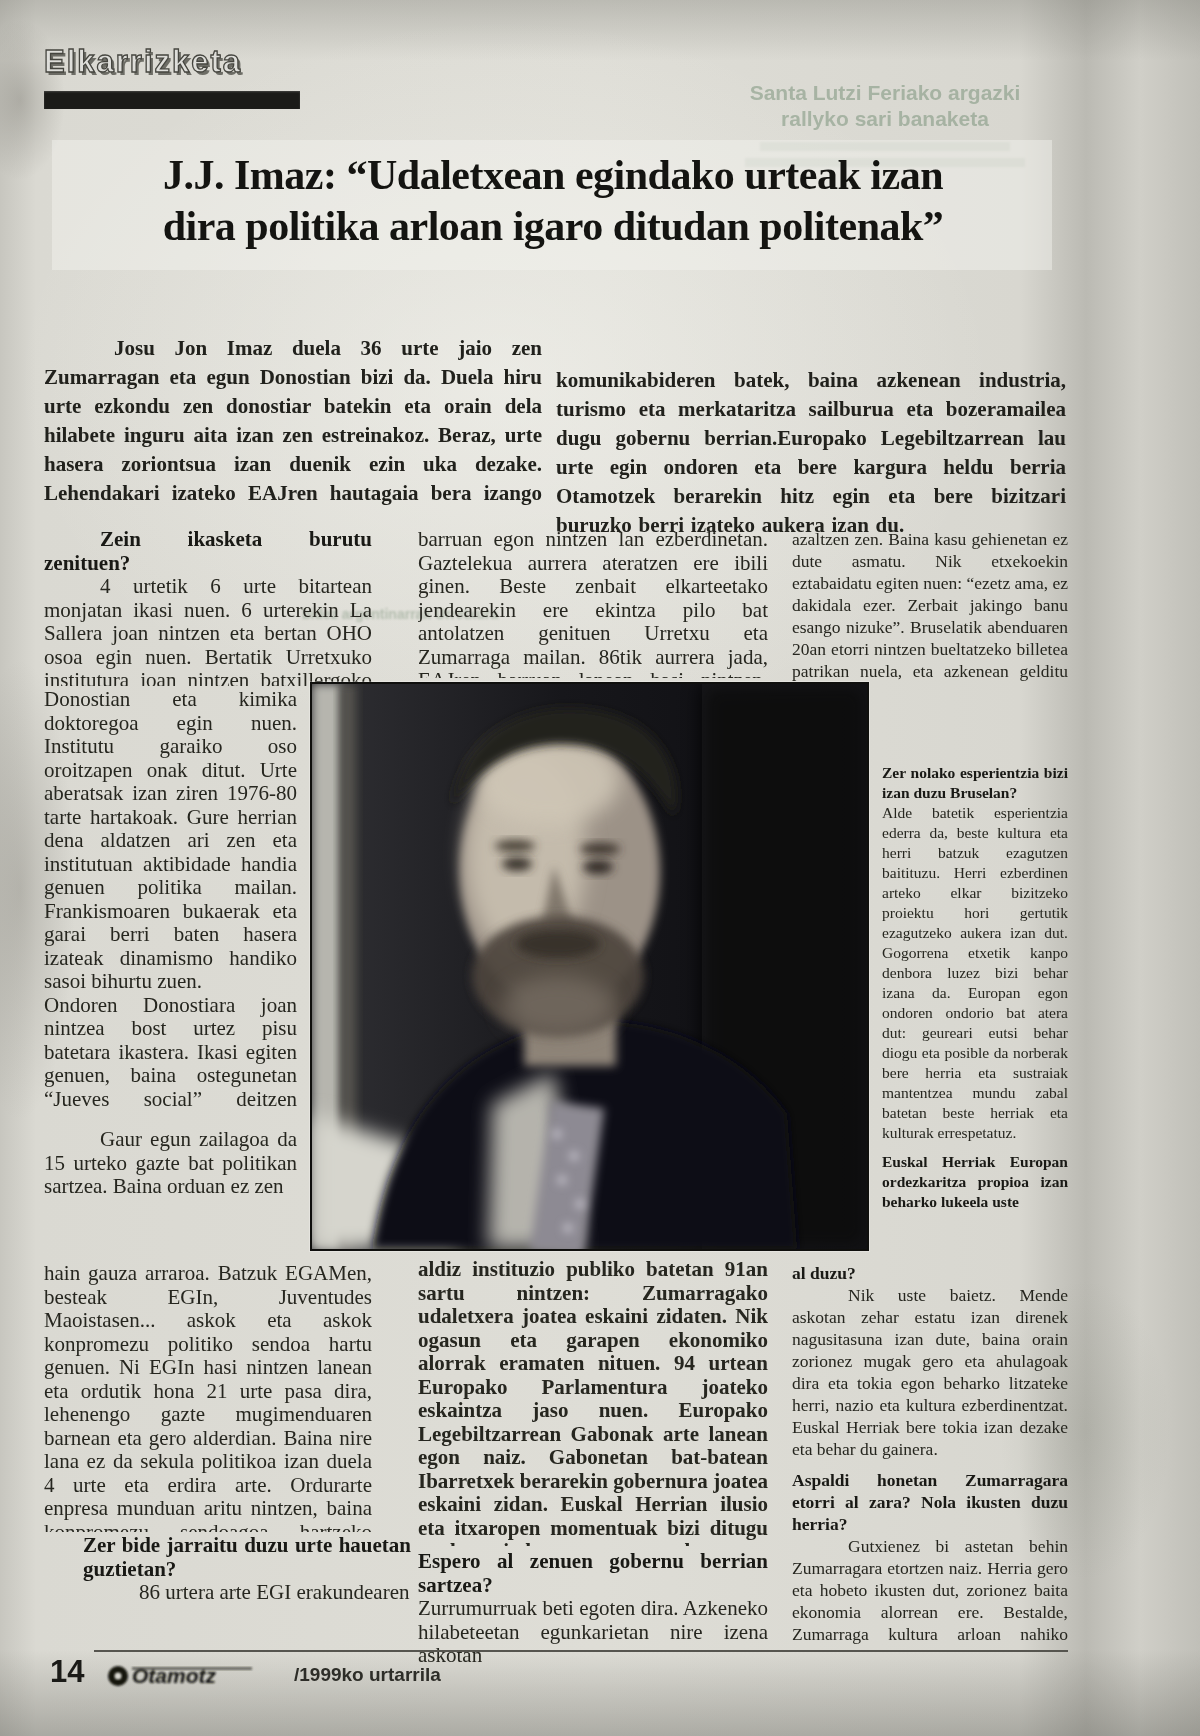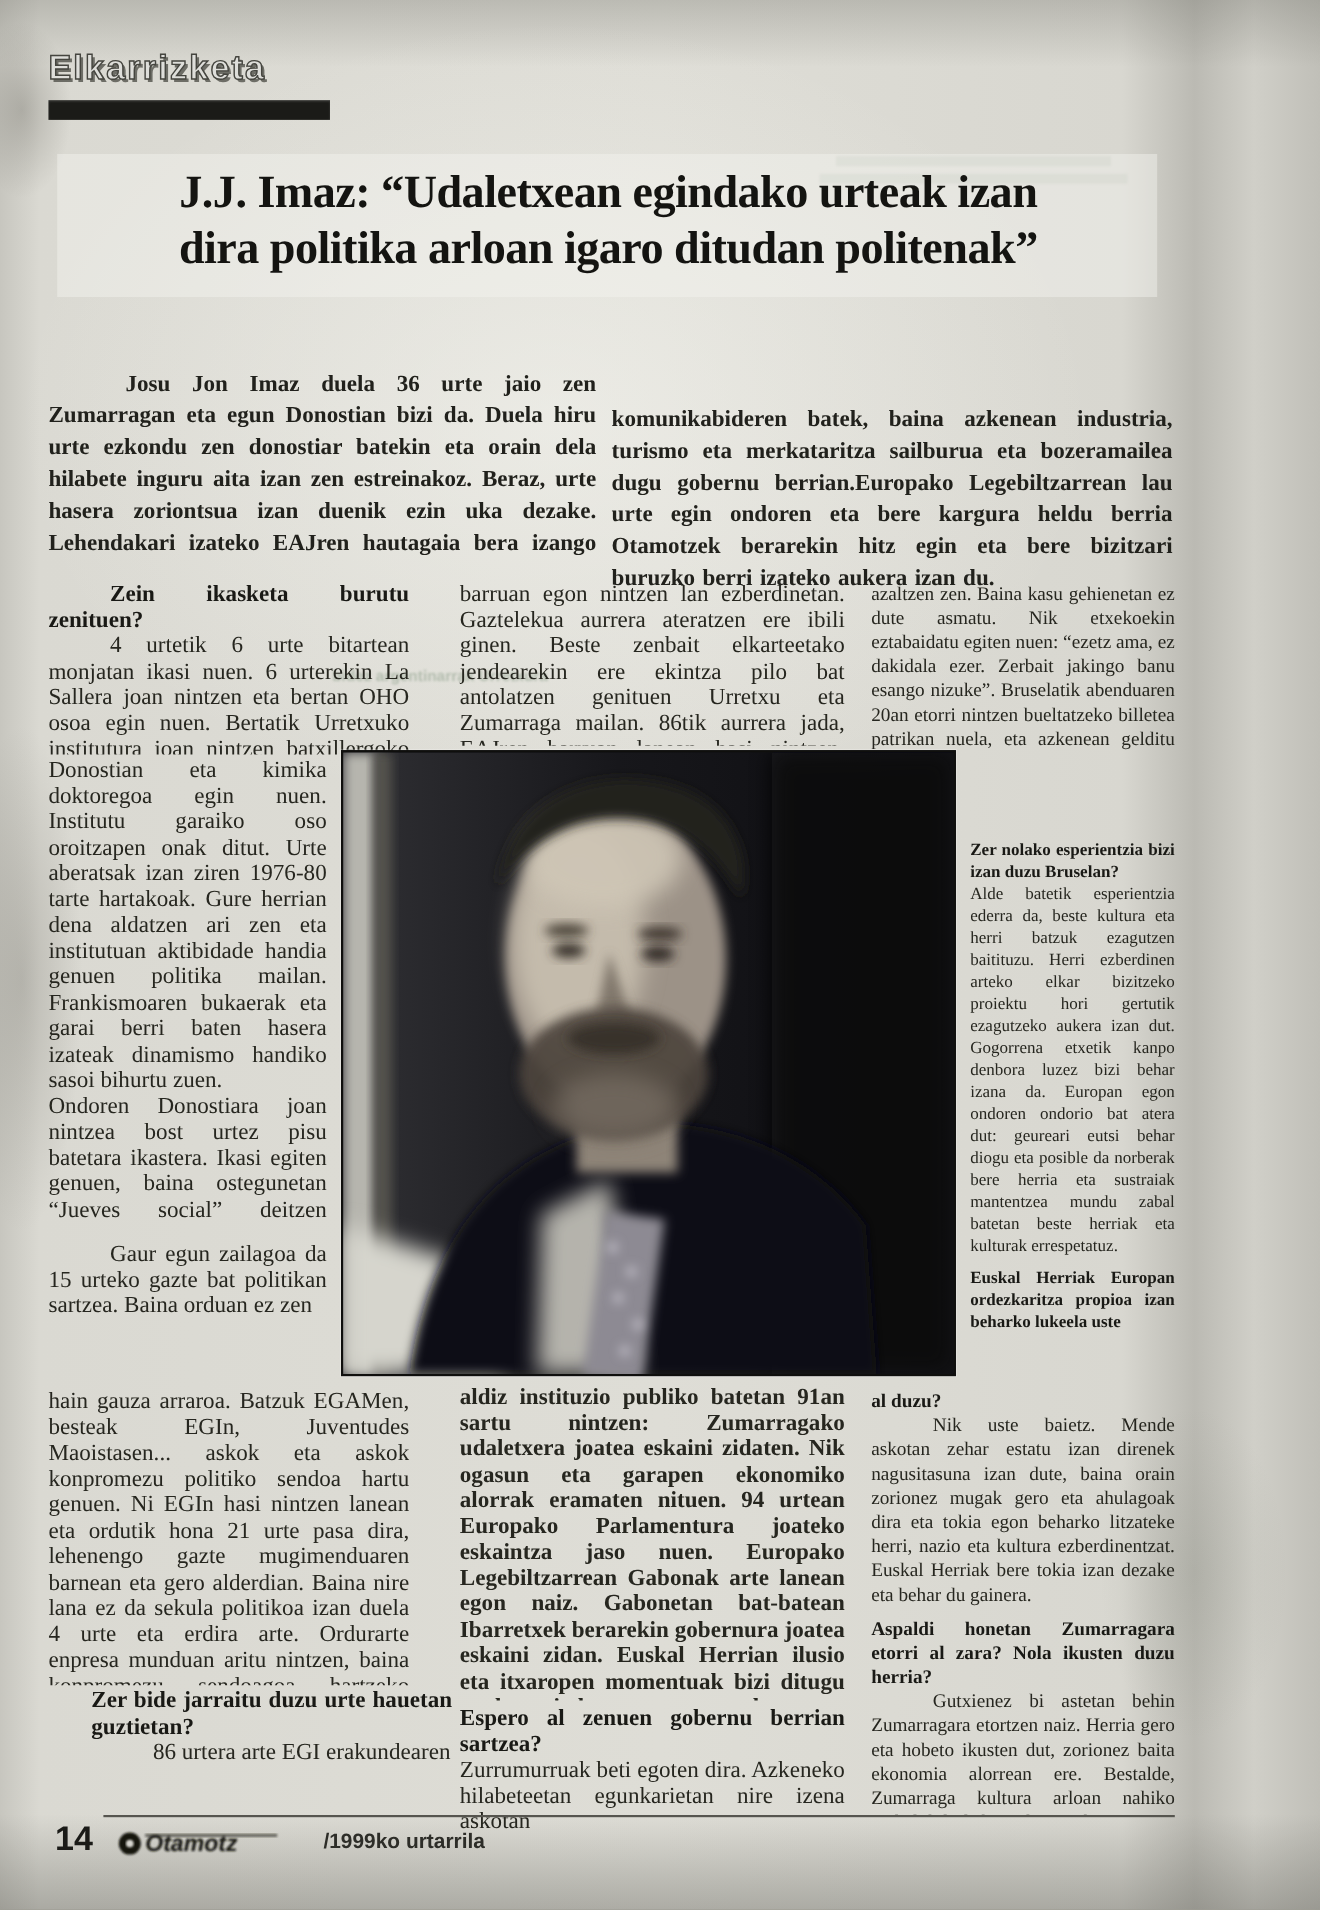--- a/index.html
+++ b/index.html
@@ -61,20 +61,24 @@
 </style>
 </head>
 <body>
 
 <div class="page">
 
   <div class="abs" id="stain-top-left"></div>
   <div class="abs" id="stain-left"></div>
   <div class="abs" id="stain-bottom-right"></div>
 
+  <div class="abs" id="ghost-title">
+    <span>Santa Lutzi Feriako argazki</span><br>
+    <span>rallyko sari banaketa</span>
+  </div>
   <div class="abs ghost-bar" id="ghost-bar-1"></div>
   <div class="abs ghost-bar" id="ghost-bar-2"></div>
   <div class="abs" id="ghost-line">bidez argentinarrak Urretxura</div>
 
   <div class="abs" id="section-label">Elkarrizketa</div>
   <div class="abs" id="black-bar"></div>
 
   <div class="abs" id="headline-bg"></div>
   <div class="abs" id="headline">
     <span>J.J. Imaz:  “Udaletxean egindako urteak  izan</span><br>

